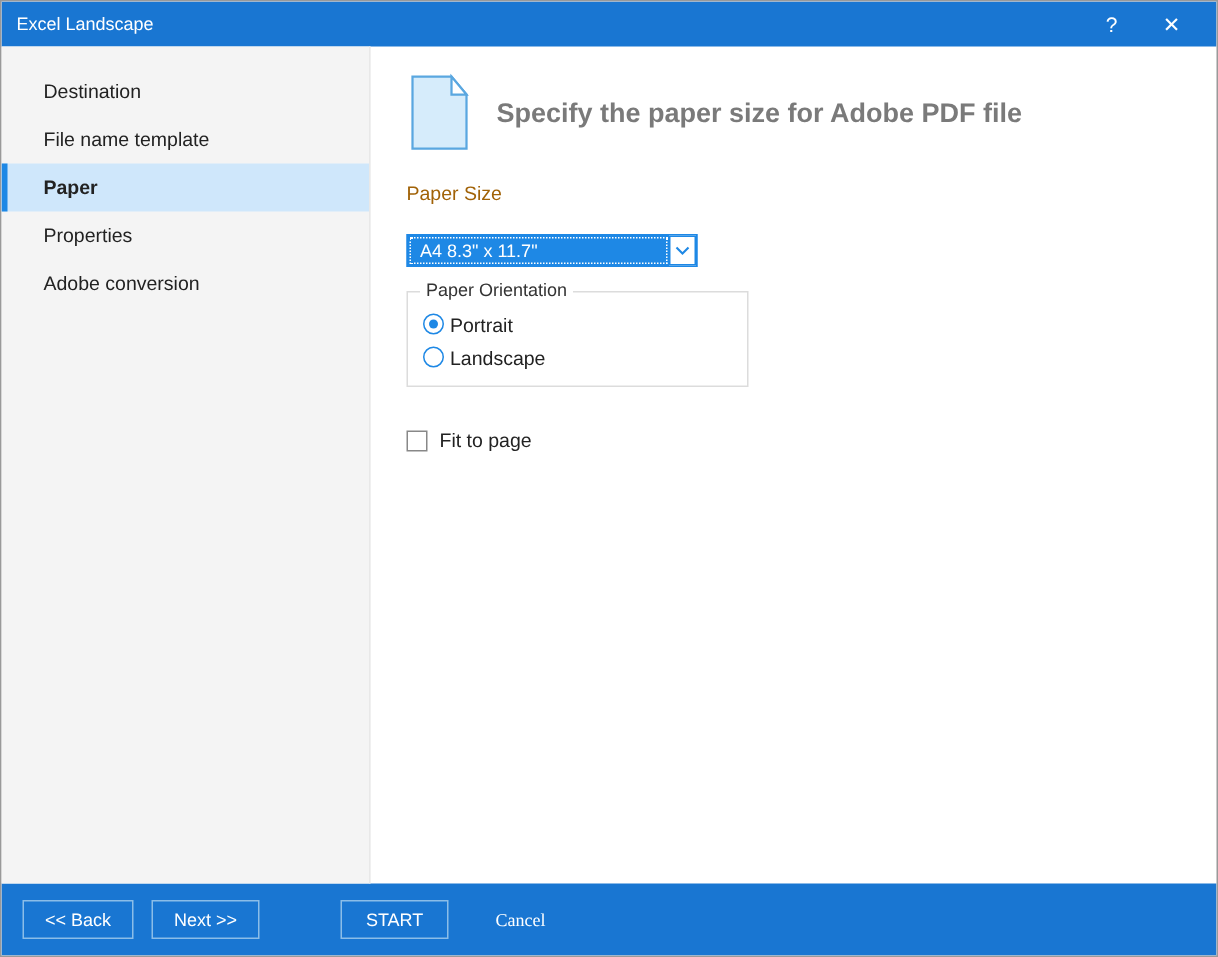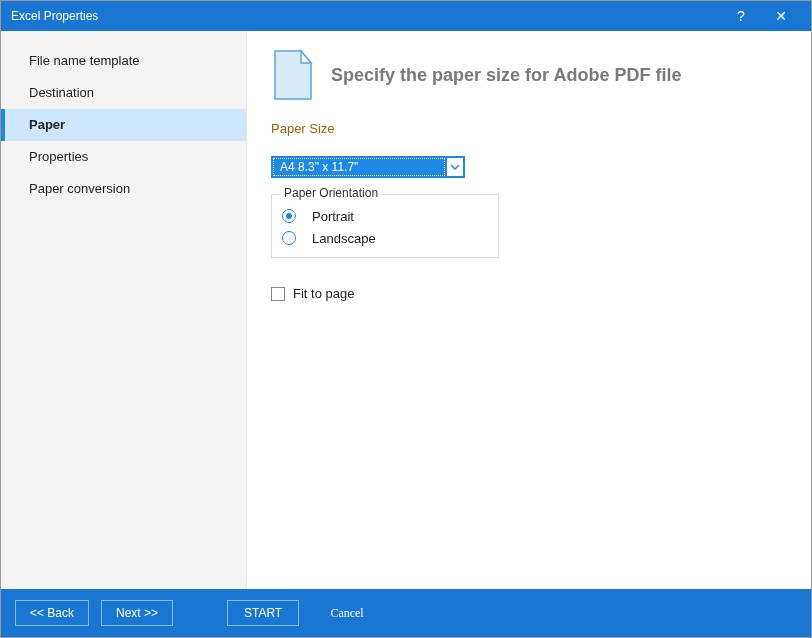--- a/index.html
+++ b/index.html
@@ -16,47 +16,47 @@
 .page-icon { width: 44px; height: 52px; position: relative; }
 .page-icon svg { width: 44px; height: 52px; }
 .header-row h2 { font-size: 18px; color: #7a7a7a; font-weight: 600; }
 .label { font-size: 13px; color: #a16207; margin-bottom: 20px; }
 .select { width: 194px; height: 22px; border: 1px solid #1e88e5; background: #1e88e5; display: flex; align-items: center; cursor: pointer; }
 .select-val { flex: 1; color: #fff; font-size: 12px; padding: 0 6px; border: 1px dotted #fff; margin: 1px; height: 18px; line-height: 16px; }
 .select-btn { width: 18px; height: 20px; background: #fff; border: 1px solid #1e88e5; display: flex; align-items: center; justify-content: center; }
 .select-btn svg { width: 10px; height: 6px; }
 .fieldset { border: 1px solid #dcdcdc; width: 228px; margin-top: 16px; padding: 10px 10px 8px 10px; position: relative; }
 .fieldset .legend { position: absolute; top: -9px; left: 8px; background: #fff; padding: 0 4px; font-size: 12px; color: #333; }
-.radio-row { display: flex; align-items: center; gap: 16px; font-size: 13px; color: #222; height: 22px; }
+.radio-row { display: flex; align-items: center; gap: 4px; font-size: 13px; color: #222; height: 22px; }
 .radio { width: 14px; height: 14px; border: 1px solid #1e88e5; border-radius: 50%; display: flex; align-items: center; justify-content: center; background: #fff; }
 .radio.checked::after { content: ""; width: 6px; height: 6px; background: #1e88e5; border-radius: 50%; }
 .check-row { display: flex; align-items: center; gap: 8px; font-size: 13px; color: #222; margin-top: 28px; }
 .checkbox { width: 14px; height: 14px; border: 1px solid #888; background: #fff; }
 .footer { height: 48px; background: #1976d2; display: flex; align-items: center; gap: 12px; padding: 0 14px; }
 .btn { height: 26px; min-width: 72px; padding: 0 14px; border: 1px solid #8bbde8; background: transparent; color: #fff; font-size: 12px; cursor: pointer; display: flex; align-items: center; justify-content: center; }
 .btn.primary { font-weight: normal; }
 .btn.plain { border: none; font-family: Liberation Serif, serif; }
 .footer .spacer { width: 30px; }
 </style>
 </head>
 <body>
 
 <div class="titlebar">
-  <span class="title">Excel Properties</span>
+  <span class="title">Excel Landscape</span>
   <span class="tbtn">?</span>
   <span class="tbtn">✕</span>
 </div>
 
 <div class="main">
   <div class="sidebar">
+    <div class="side-item">Destination</div>
     <div class="side-item">File name template</div>
-    <div class="side-item">Destination</div>
     <div class="side-item active">Paper</div>
     <div class="side-item">Properties</div>
-    <div class="side-item">Paper conversion</div>
+    <div class="side-item">Adobe conversion</div>
   </div>
 
   <div class="content">
     <div class="header-row">
       <div class="page-icon">
         <svg viewBox="0 0 44 52">
           <path d="M4 2 H30 L40 14 V50 H4 Z" fill="#d6ecfb" stroke="#5aa7e0" stroke-width="1.5"></path>
           <path d="M30 2 L30 14 L40 14 Z" fill="#ffffff" stroke="#5aa7e0" stroke-width="1.5"></path>
         </svg>
       </div>

